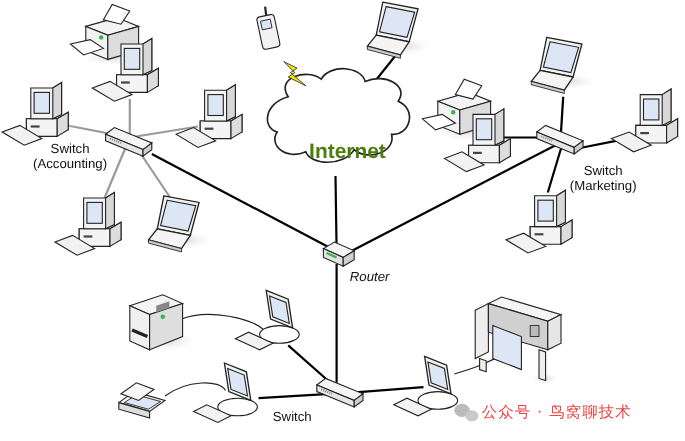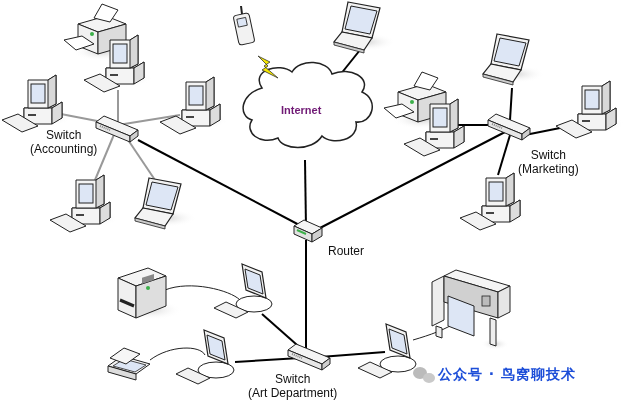--- a/index.html
+++ b/index.html
@@ -1,20 +1,20 @@
 <!DOCTYPE html>
 <html><head>
 <meta charset="utf-8">
 <style>
   html,body{margin:0;padding:0;background:#fff;}
   #stage{position:relative;width:623px;height:401px;overflow:hidden;background:#fff;font-family:"Liberation Sans",sans-serif;}
   svg{position:absolute;left:0;top:0;}
   .lbl{position:absolute;font-size:12px;color:#111;text-align:center;line-height:14px;white-space:nowrap;}
-  .inet{position:absolute;font-size:11px;font-weight:bold;color:#701a75;}
-  .wm{position:absolute;font-size:14px;color:#1d4ed8;letter-spacing:1px;white-space:nowrap;font-family:"DejaVu Sans",sans-serif;font-weight:bold;}
+  .inet{position:absolute;font-size:19px;font-weight:bold;color:#4d7c0f;margin-top:24px;}
+  .wm{position:absolute;font-size:14px;color:#ef4444;letter-spacing:1px;white-space:nowrap;font-family:"DejaVu Sans",sans-serif;}
 </style>
 </head>
 <body>
 
 <div id="stage">
 <svg width="623" height="401" viewBox="0 0 623 401">
   <defs>
     <radialGradient id="shadow" cx="50%" cy="50%" r="50%">
       <stop offset="0%" stop-color="#ccc" stop-opacity="0.8"></stop>
       <stop offset="100%" stop-color="#fff" stop-opacity="0"></stop>
@@ -147,29 +147,28 @@
   </g>
   <use href="#switch" x="288" y="344"></use>
 
   <g>
     <ellipse cx="420" cy="373" rx="7" ry="6" fill="#bbb"></ellipse>
     <ellipse cx="429" cy="378" rx="6" ry="5" fill="#c9c9c9"></ellipse>
   </g>
 </svg>
 
 <div class="inet" style="left:281px;top:104px;">Internet</div>
-<div class="lbl" style="left:328px;top:244px;">Router</div>
+<div class="lbl" style="left:318px;top:244px;font-style:italic;">Router</div>
 
 <div class="lbl" style="left:30px;top:128px;">
   <div>Switch</div>
   <div>(Accounting)</div>
 </div>
 <div class="lbl" style="left:518px;top:148px;">
   <div>Switch</div>
   <div>(Marketing)</div>
 </div>
 <div class="lbl" style="left:248px;top:372px;">
   <div>Switch</div>
-  <div>(Art Department)</div>
 </div>
 
 <div class="wm" style="left:438px;top:366px;">公众号 · 鸟窝聊技术</div>
 </div>
 
 </body></html>

